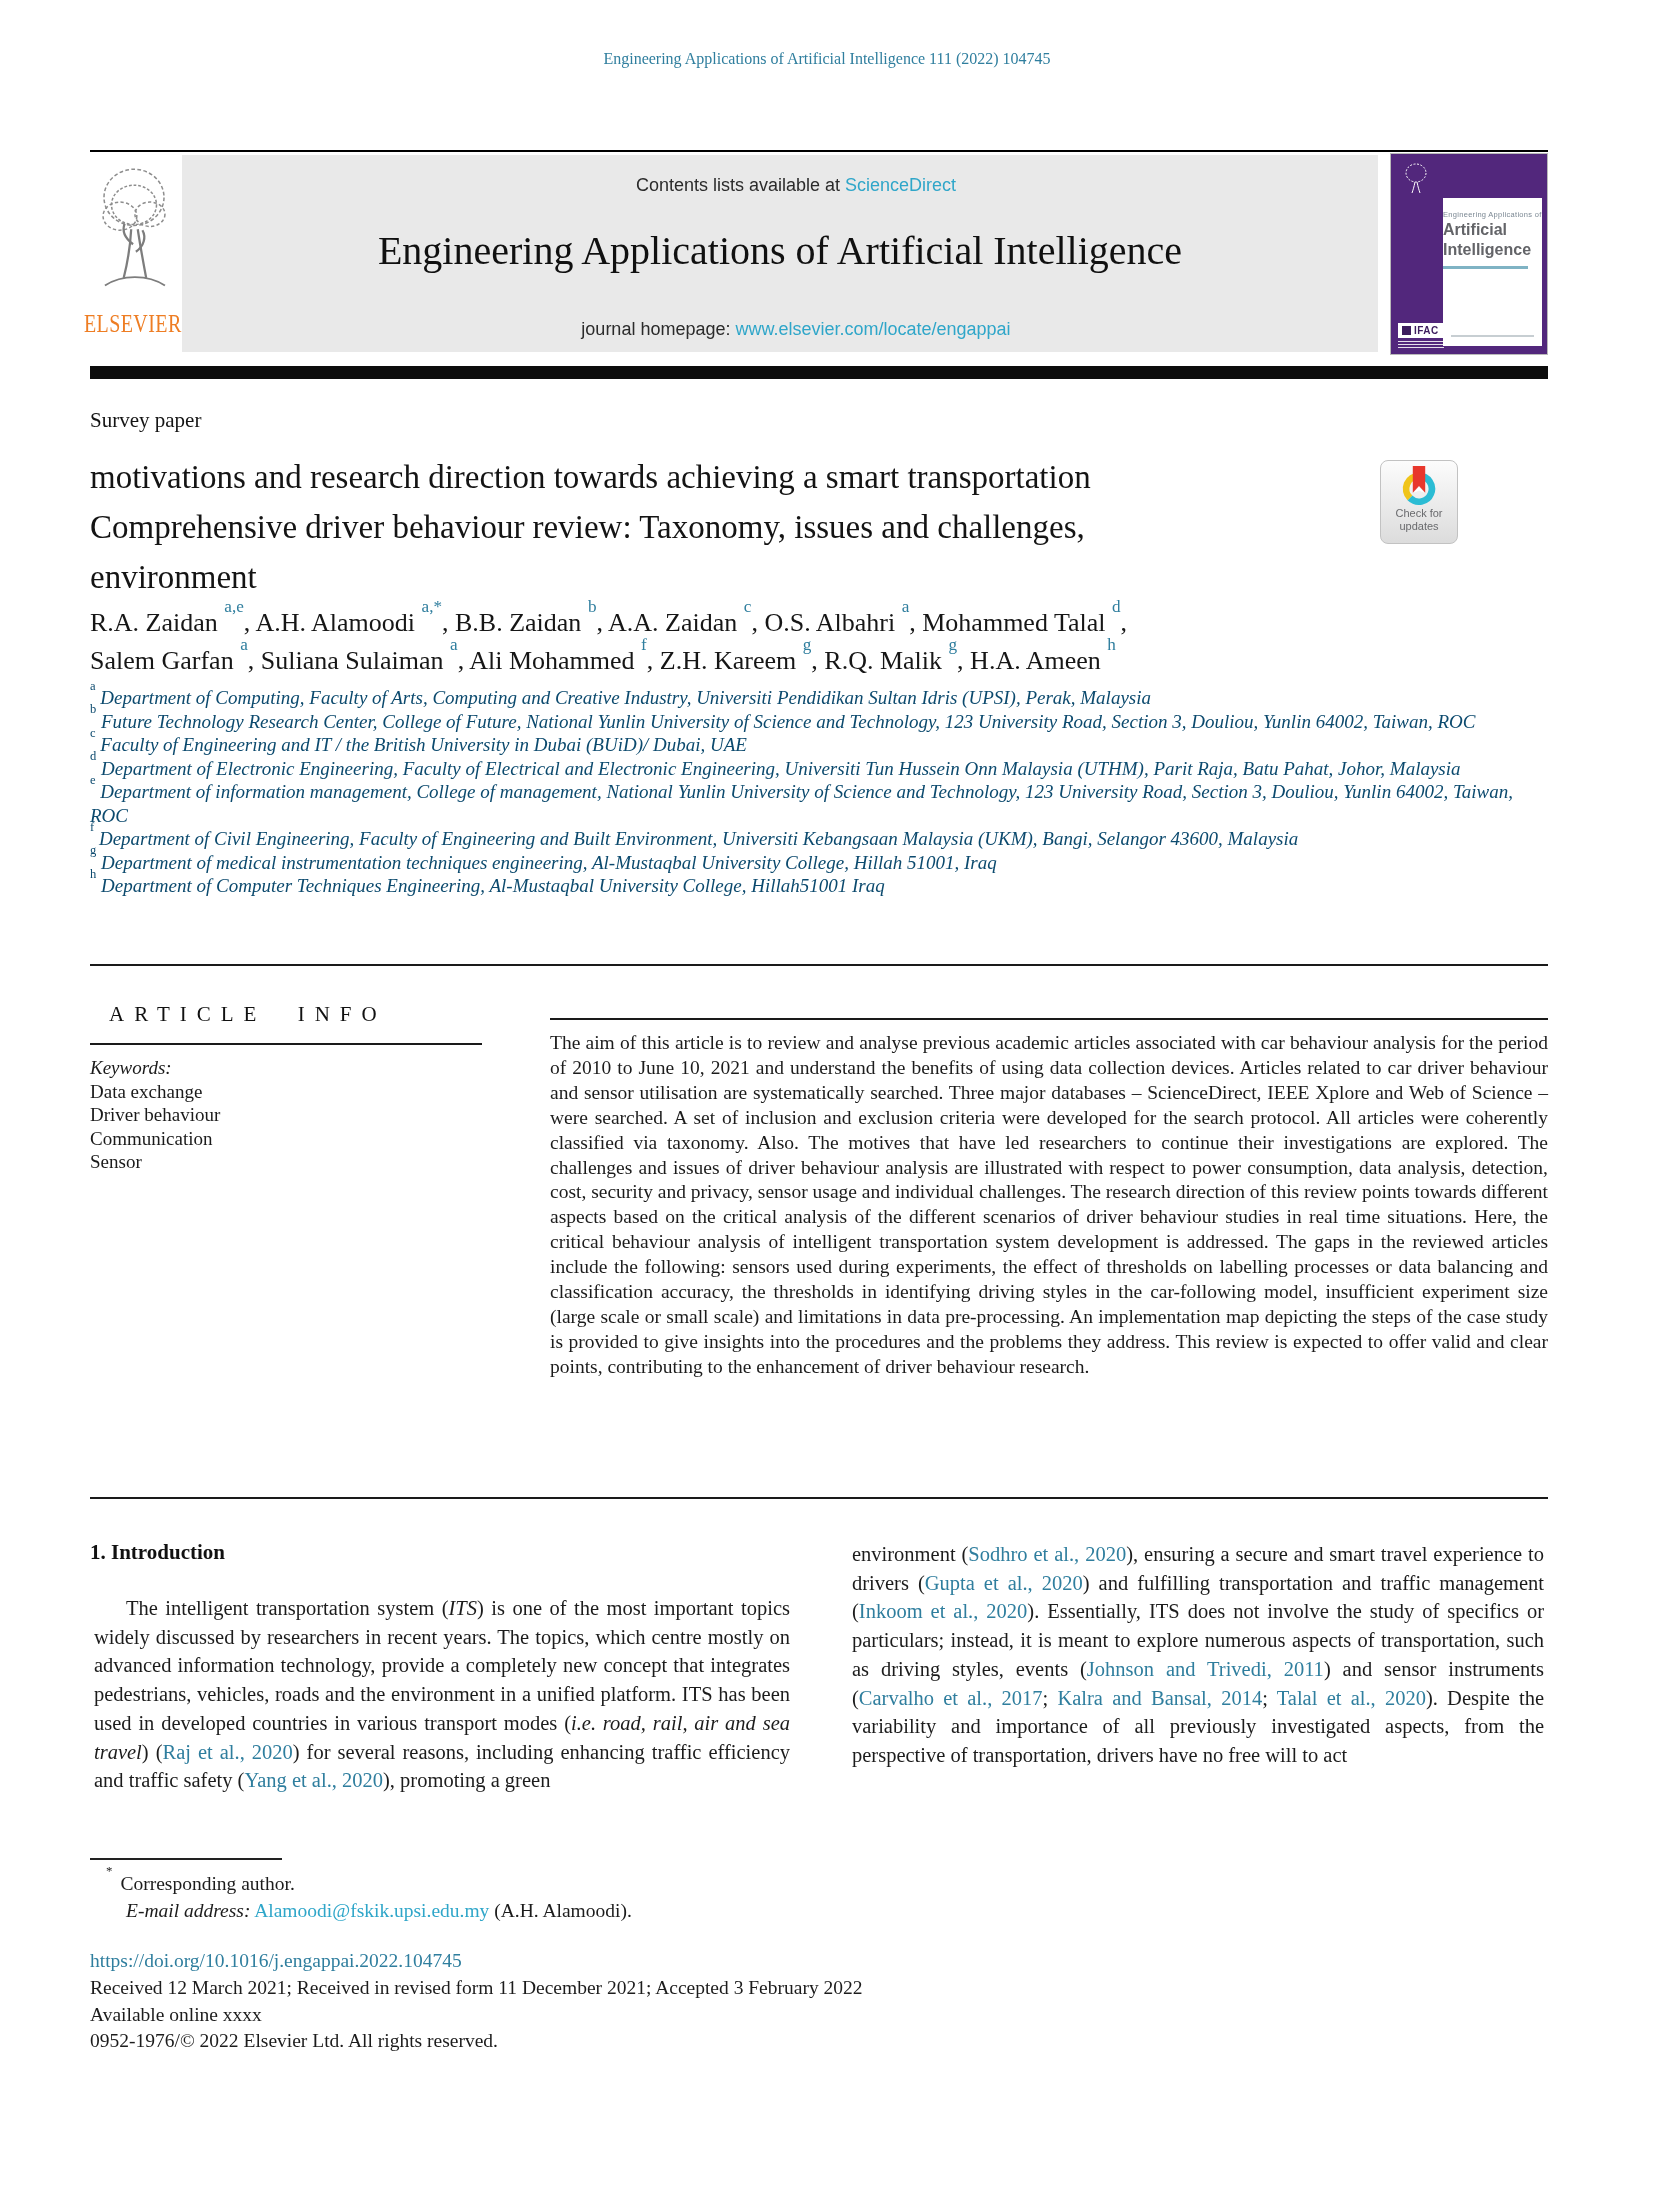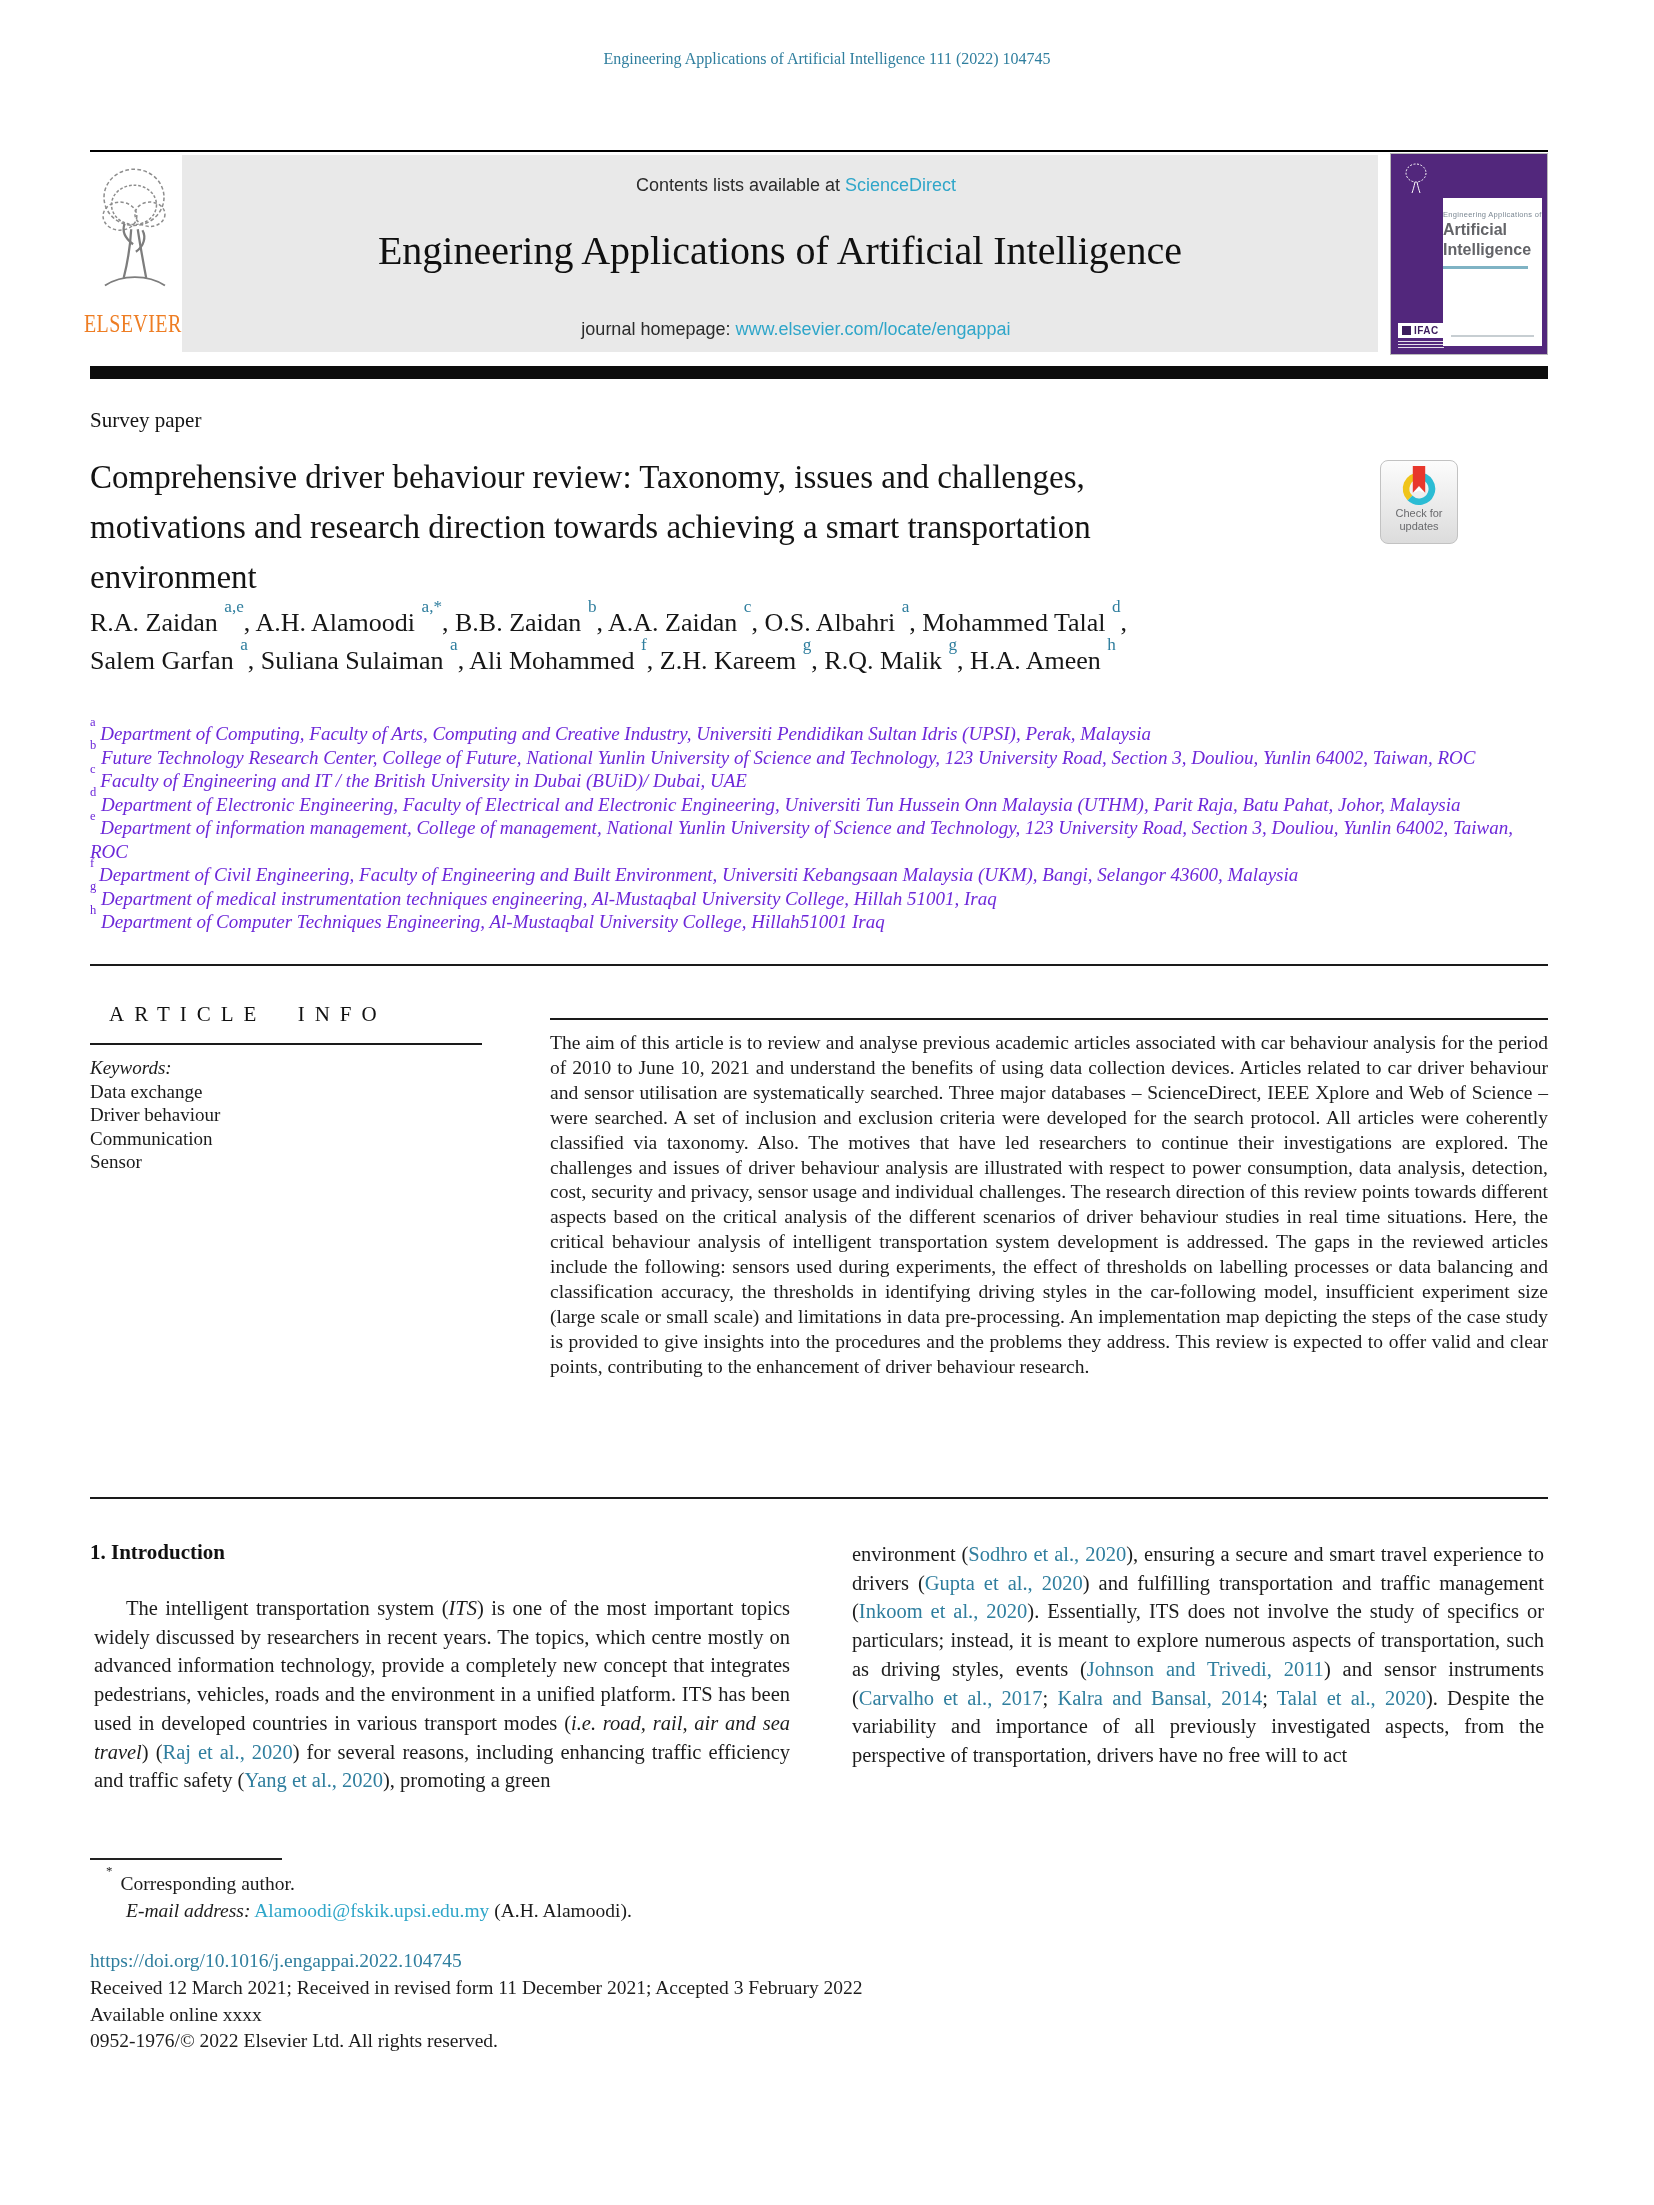--- a/index.html
+++ b/index.html
@@ -59,21 +59,21 @@
   
   .badge{left:1380px;top:460px;width:78px;height:84px;border-radius:8px;box-sizing:border-box;
          background:linear-gradient(#fcfcfc,#dcdcdc);border:1px solid #c2c2c2;text-align:center;padding-top:3px;cursor:pointer;}
   .badge svg{width:46px;height:42px;display:block;margin:0 auto;}
   .badge-text{font-family:"Liberation Sans",sans-serif;font-size:11px;line-height:12.5px;color:#696a6d;margin-top:1px;}
 
   .authors{left:90px;top:604px;width:1460px;font-size:26px;line-height:38px;color:#161616;}
   sup{font-size:66%;line-height:0;position:relative;top:-0.55em;}
   .authors sup{color:var(--link-teal);}
 
-  .affils{left:90px;top:686px;width:1462px;font-size:19px;line-height:23.5px;color:#6d28d9;margin-top:36px;}
+  .affils{left:90px;top:686px;width:1462px;font-size:19px;line-height:23.5px;color:#0c4a6e;}
   .affil-text{font-style:italic;}
 
   .info-col{left:90px;top:1002px;width:392px;}
   .abstract-col{left:550px;top:1002px;width:998px;}
   .col-head{font-size:21px;letter-spacing:10px;word-spacing:16px;color:#111;white-space:nowrap;margin-left:19px;}
   .col-rule{height:2px;background:#1a1a1a;margin-top:16px;margin-bottom:11px;}
   .kw-label{font-style:italic;}
   .kw,.kw-label{font-size:19px;line-height:23.5px;}
   .abstract-text{font-size:19.5px;line-height:24.9px;text-align:justify;margin:0;color:#1c1c1c;}
 
@@ -150,22 +150,22 @@
     </div>
     <div class="ifac-sub"></div>
   </div>
 
   <div class="abs black-bar"></div>
 
   <div class="abs survey">Survey paper</div>
 
   <div class="abs title">
 
-  <div class="title-line">Comprehensive driver behaviour review: Taxonomy, issues and challenges,</div>
-      <div class="title-line">motivations and research direction towards achieving a smart transportation</div>
+  <div class="title-line">motivations and research direction towards achieving a smart transportation</div>
+      <div class="title-line">Comprehensive driver behaviour review: Taxonomy, issues and challenges,</div>
       <div class="title-line">environment</div>
     </div>
 
   <div class="abs badge">
     <svg viewBox="0 0 48 44">
       <path d="M 14.45 35.55 A 13.5 13.5 0 1 0 24 12.5" fill="none" stroke="var(--badge-teal)" stroke-width="7"></path>
       <path d="M 14.45 35.55 A 13.5 13.5 0 0 1 24 12.5" fill="none" stroke="var(--badge-yellow)" stroke-width="7"></path>
       <path d="M 17.5 2 h 13 v 28 l -6.5 -7 l -6.5 7 z" fill="var(--badge-red)"></path>
       <path d="M 18.5 30 l 5.5 -5.8 l 5.5 5.8 l -5.5 -2.2 z" fill="#ffffff"></path>
     </svg>

